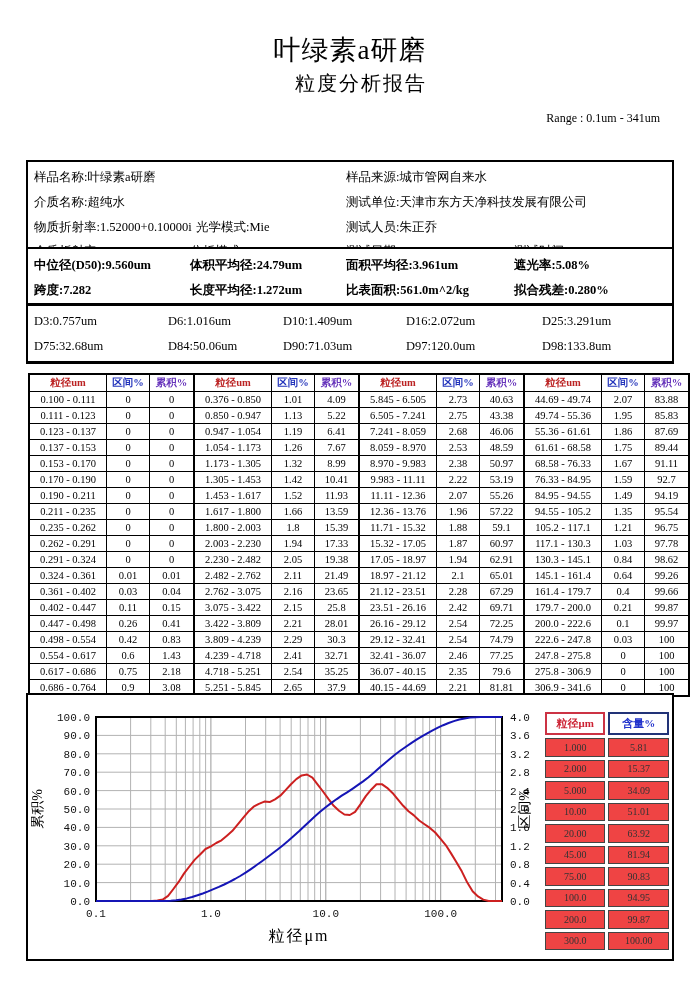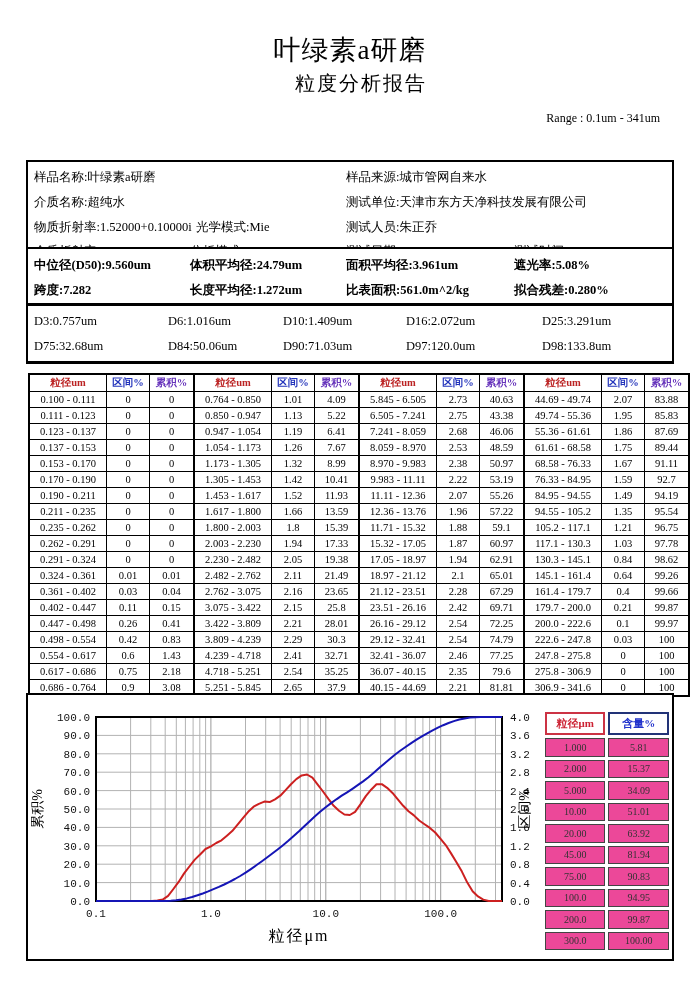--- a/index.html
+++ b/index.html
@@ -28,21 +28,21 @@
   .h-size{color:#bb2222}.h-int{color:#2233bb}.h-cum{color:#6633bb}
   .gl{border-left:2px solid #000 !important;}
   
   .chart-panel{top:693px;height:268px;border-width:2px;}
   #chart-svg{position:absolute;left:0;top:0;}
   
   #sum-table{position:absolute;left:514px;top:14px;border-collapse:separate;border-spacing:3px 3px;}
   #sum-table th{border:2px solid;font-size:11px;font-weight:bold;width:57px;height:17px;text-align:center;}
   #sum-table th.sum-size{color:#cc2233;border-color:#cc3344;}
   #sum-table th.sum-pct{color:#2233cc;border-color:#223377;}
-  #sum-table td{border:1px solid #444;font-size:10px;color:#333;height:14.5px;text-align:center;background:#ec4899;}
+  #sum-table td{border:1px solid #444;font-size:10px;color:#333;height:14.5px;text-align:center;background:#ef4444;}
 </style>
 </head>
 <body>
 
 <div class="page">
   <div class="title">叶绿素a研磨</div>
   <div class="subtitle">粒度分析报告</div>
   <div class="range-label">Range : 0.1um - 341um</div>
 
   <div class="panel info-panel">
@@ -100,21 +100,21 @@
           <th class="h-size w-sz gl">粒径um</th>
           <th class="h-int w-iv">区间%</th>
           <th class="h-cum w-cm">累积%</th>
         </tr>
       </thead>
     <tbody>
         <tr>
           <td class="w-sz">0.100 - 0.111</td>
           <td class="w-iv">0</td>
           <td class="w-cm">0</td>
-          <td class="w-sz gl">0.764 - 0.850</td>
+          <td class="w-sz gl">0.376 - 0.850</td>
           <td class="w-iv">1.01</td>
           <td class="w-cm">4.09</td>
           <td class="w-sz gl">5.845 - 6.505</td>
           <td class="w-iv">2.73</td>
           <td class="w-cm">40.63</td>
           <td class="w-sz gl">44.69 - 49.74</td>
           <td class="w-iv">2.07</td>
           <td class="w-cm">83.88</td>
         </tr>
         <tr>

